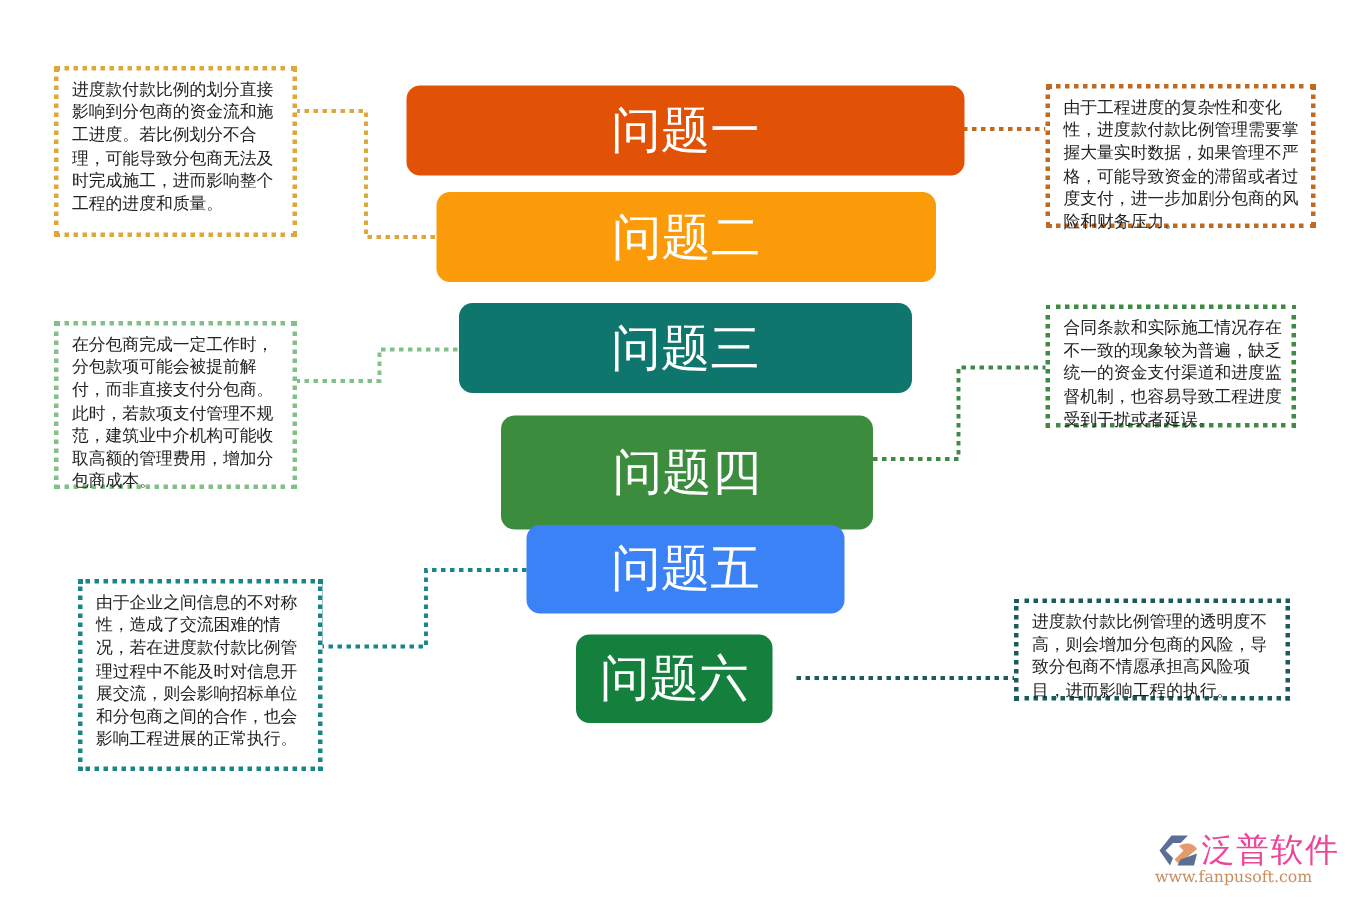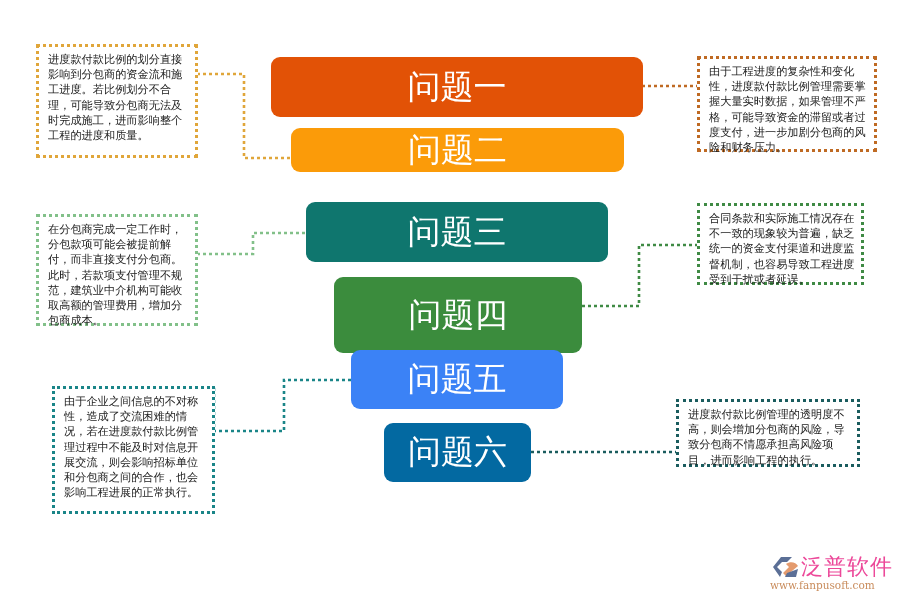--- a/index.html
+++ b/index.html
@@ -96,33 +96,33 @@
     <path d="M582 306 L639 306 L639 245 L698 245" fill="none" stroke="#3f8a44" stroke-width="2.6" stroke-dasharray="3 3"></path>
 
     <path d="M213 389 L214 389 L214 431 L284 431 L284 380 L351 380" fill="none" stroke="#1a8588" stroke-width="2.6" stroke-dasharray="3 3"></path>
 
     <path d="M531 452 L676 452" fill="none" stroke="#1a5c5e" stroke-width="2.6" stroke-dasharray="3 3"></path>
   </svg>
 
   <div class="funnel-box" style="left:271px; top:57px; width:372px; height:60px; background:#e25206;">
     <span>问题一</span>
   </div>
-  <div class="funnel-box" style="left:291px; top:128px; width:333px; height:44px; background:#fb9b09;">
+  <div class="funnel-box" style="left:291px; top:128px; width:333px; height:60px; background:#fb9b09;">
     <span>问题二</span>
   </div>
   <div class="funnel-box" style="left:306px; top:202px; width:302px; height:60px; background:#0f766e;">
     <span>问题三</span>
   </div>
   <div class="funnel-box" style="left:334px; top:277px; width:248px; height:76px; background:#3b8c3d;">
     <span>问题四</span>
   </div>
   <div class="funnel-box" style="left:351px; top:350px; width:212px; height:59px; background:#3b82f6;">
     <span>问题五</span>
   </div>
-  <div class="funnel-box" style="left:384px; top:423px; width:147px; height:59px; background:#0369a1;">
+  <div class="funnel-box" style="left:384px; top:423px; width:131px; height:59px; background:#15803d;">
     <span>问题六</span>
   </div>
 
   <div class="note" style="left:697px; top:56px; width:180px; height:96px; border:3px dotted #bf6a23;">
     <span>由于工程进度的复杂性和变化性，进度款付款比例管理需要掌握大量实时数据，如果管理不严格，可能导致资金的滞留或者过度支付，进一步加剧分包商的风险和财务压力。</span>
   </div>
 
   <div class="note" style="left:36px; top:44px; width:162px; height:114px; border:3px dotted #e0a63a;">
     <span>进度款付款比例的划分直接影响到分包商的资金流和施工进度。若比例划分不合理，可能导致分包商无法及时完成施工，进而影响整个工程的进度和质量。</span>
   </div>

